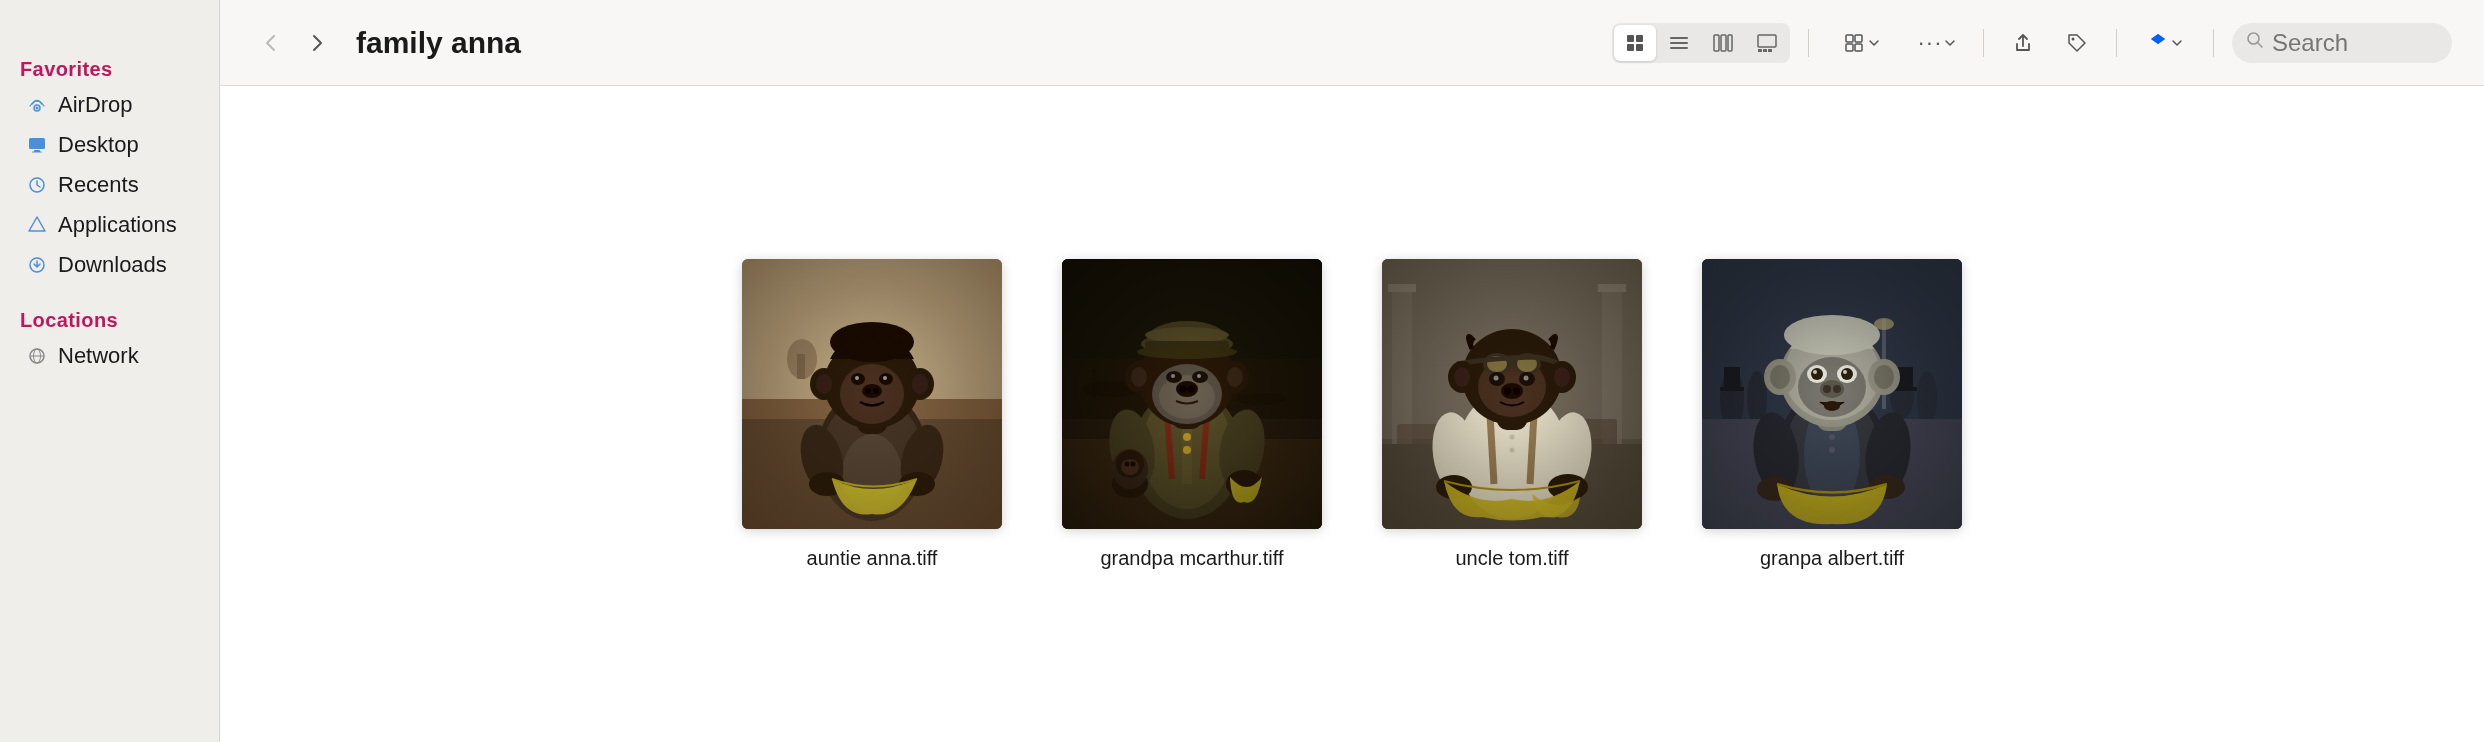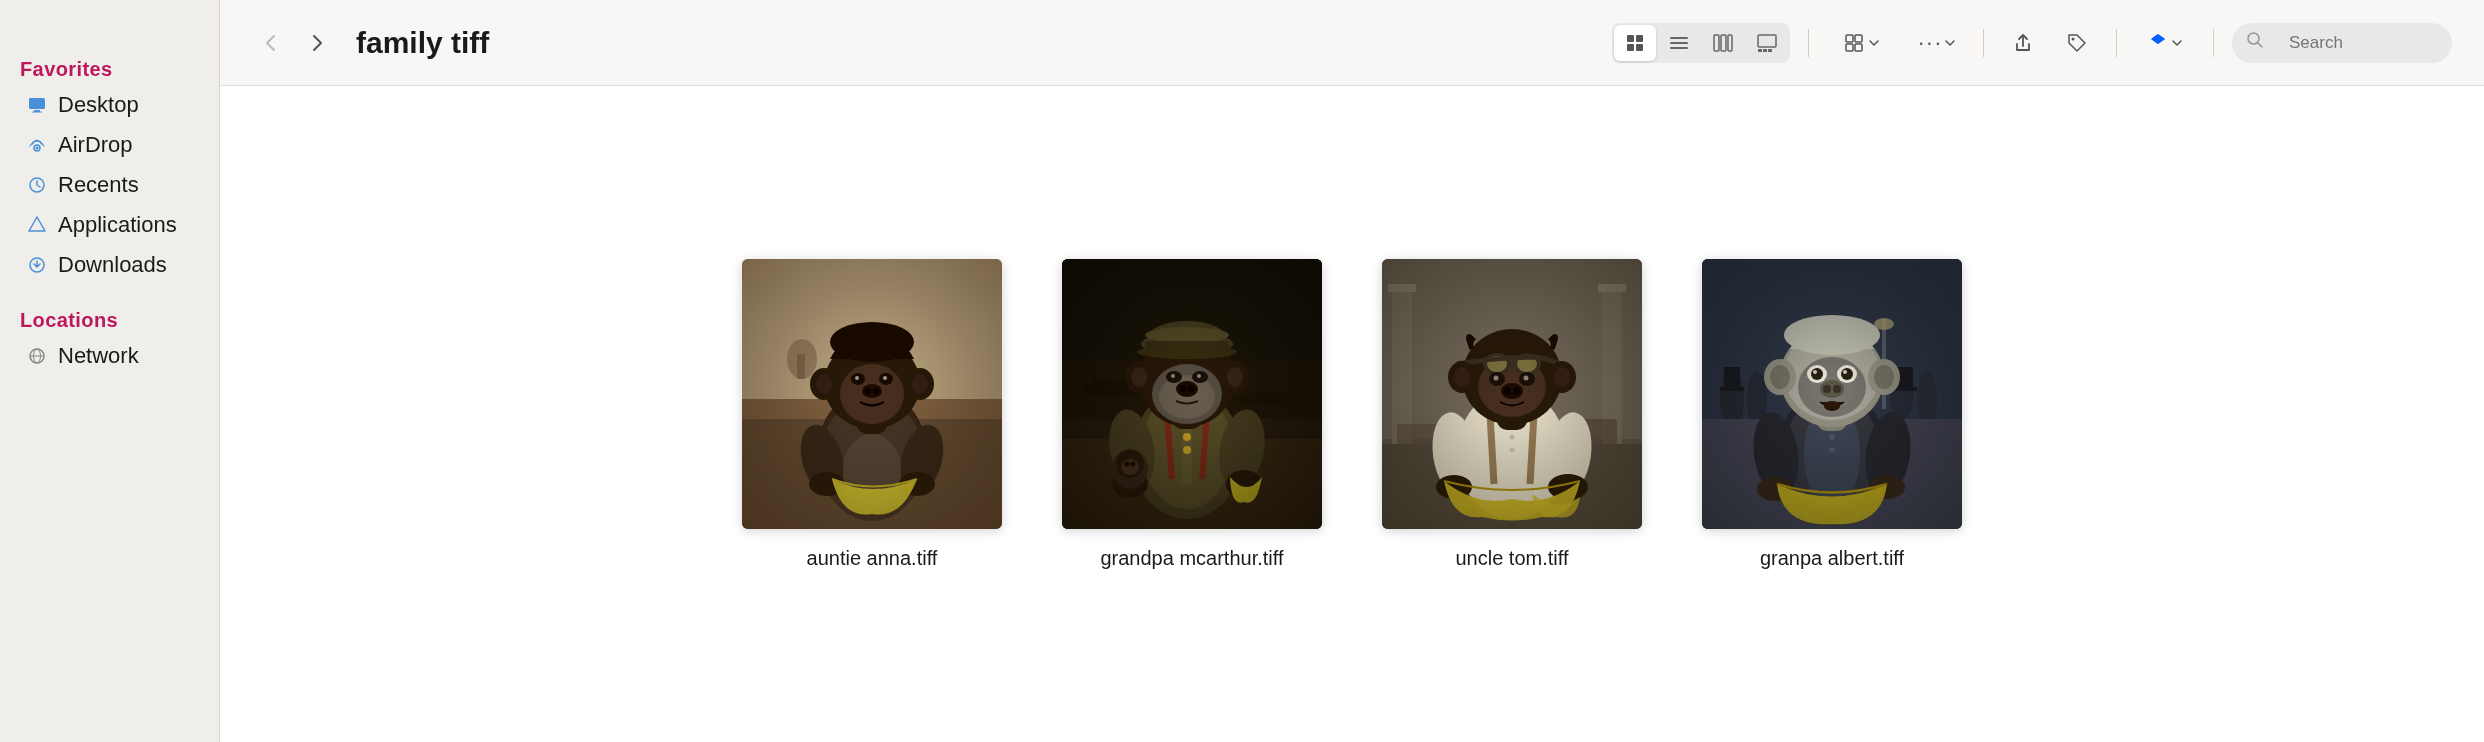--- a/index.html
+++ b/index.html
@@ -167,25 +167,24 @@
       width: 220px;
       height: 40px;
     }
     .search-icon-wrap {
       color: #999;
       font-size: 20px;
     }
     .search-input {
       border: none;
       background: transparent;
-      font-size: 17px;
+      font-size: 24px;
       color: #888;
       outline: none;
       width: 150px;
-      margin-left: 17px;
     }
 
     
     #file-grid {
       flex: 1;
       display: flex;
       align-items: center;
       justify-content: center;
       padding: 50px 60px;
       gap: 60px;
@@ -230,47 +229,47 @@
     .monkey-svg {
       width: 100%;
       height: 100%;
     }
   </style>
 </head>
 <body>
 
 <nav id="sidebar">
   <span class="sidebar-section-label">Favorites</span>
-
-  <div class="sidebar-item">
-    <span class="sidebar-icon">
-      <svg width="20" height="20" viewBox="0 0 20 20" fill="none">
-        <rect x="2" y="3" width="16" height="11" rx="1.5" fill="#4a90d9" stroke="#4a90d9" stroke-width="0"></rect>
-        <rect x="7" y="15" width="6" height="2" rx="0.5" fill="#4a90d9"></rect>
-        <rect x="5" y="16.5" width="10" height="1" rx="0.5" fill="#4a90d9"></rect>
-      </svg>
-    </span>
-    <span class="sidebar-item-label">Desktop</span>
-  </div>
 
   <div class="sidebar-item">
     <span class="sidebar-icon">
       <svg width="20" height="20" viewBox="0 0 20 20" fill="none">
         <circle cx="10" cy="13" r="3" fill="none" stroke="#4a90d9" stroke-width="1.5"></circle>
         <path d="M5 9 Q10 2 15 9" fill="none" stroke="#4a90d9" stroke-width="1.5" stroke-linecap="round"></path>
         <path d="M3 11 Q10 1 17 11" fill="none" stroke="#4a90d9" stroke-width="1.2" stroke-linecap="round"></path>
         <circle cx="10" cy="13" r="1.5" fill="#4a90d9"></circle>
       </svg>
     </span>
     <span class="sidebar-item-label">AirDrop</span>
   </div>
 
   <div class="sidebar-item">
     <span class="sidebar-icon">
       <svg width="20" height="20" viewBox="0 0 20 20" fill="none">
+        <rect x="2" y="3" width="16" height="11" rx="1.5" fill="#4a90d9" stroke="#4a90d9" stroke-width="0"></rect>
+        <rect x="7" y="15" width="6" height="2" rx="0.5" fill="#4a90d9"></rect>
+        <rect x="5" y="16.5" width="10" height="1" rx="0.5" fill="#4a90d9"></rect>
+      </svg>
+    </span>
+    <span class="sidebar-item-label">Desktop</span>
+  </div>
+
+  <div class="sidebar-item">
+    <span class="sidebar-icon">
+      <svg width="20" height="20" viewBox="0 0 20 20" fill="none">
         <circle cx="10" cy="10" r="7" fill="none" stroke="#4a90d9" stroke-width="1.5"></circle>
         <path d="M10 6 L10 10 L13 12" stroke="#4a90d9" stroke-width="1.5" stroke-linecap="round" stroke-linejoin="round"></path>
       </svg>
     </span>
     <span class="sidebar-item-label">Recents</span>
   </div>
 
   <div class="sidebar-item">
     <span class="sidebar-icon">
       <svg width="20" height="20" viewBox="0 0 20 20" fill="none">
@@ -316,21 +315,21 @@
           <path d="M14 4 L7 11 L14 18" stroke="#bbb" stroke-width="2" stroke-linecap="round" stroke-linejoin="round"></path>
         </svg>
       </button>
       <button class="nav-btn active">
         <svg width="22" height="22" viewBox="0 0 22 22" fill="none">
           <path d="M8 4 L15 11 L8 18" stroke="#555" stroke-width="2" stroke-linecap="round" stroke-linejoin="round"></path>
         </svg>
       </button>
     </div>
 
-    <span class="folder-title">family tiff</span>
+    <span class="folder-title">family anna</span>
 
     <div class="toolbar-controls">
 
       <div class="view-btn-group">
         <button class="view-btn active" title="Icon View">
           <svg width="22" height="22" viewBox="0 0 22 22" fill="none">
             <rect x="3" y="3" width="7" height="7" rx="1" fill="#555"></rect>
             <rect x="12" y="3" width="7" height="7" rx="1" fill="#555"></rect>
             <rect x="3" y="12" width="7" height="7" rx="1" fill="#555"></rect>
             <rect x="12" y="12" width="7" height="7" rx="1" fill="#555"></rect>

